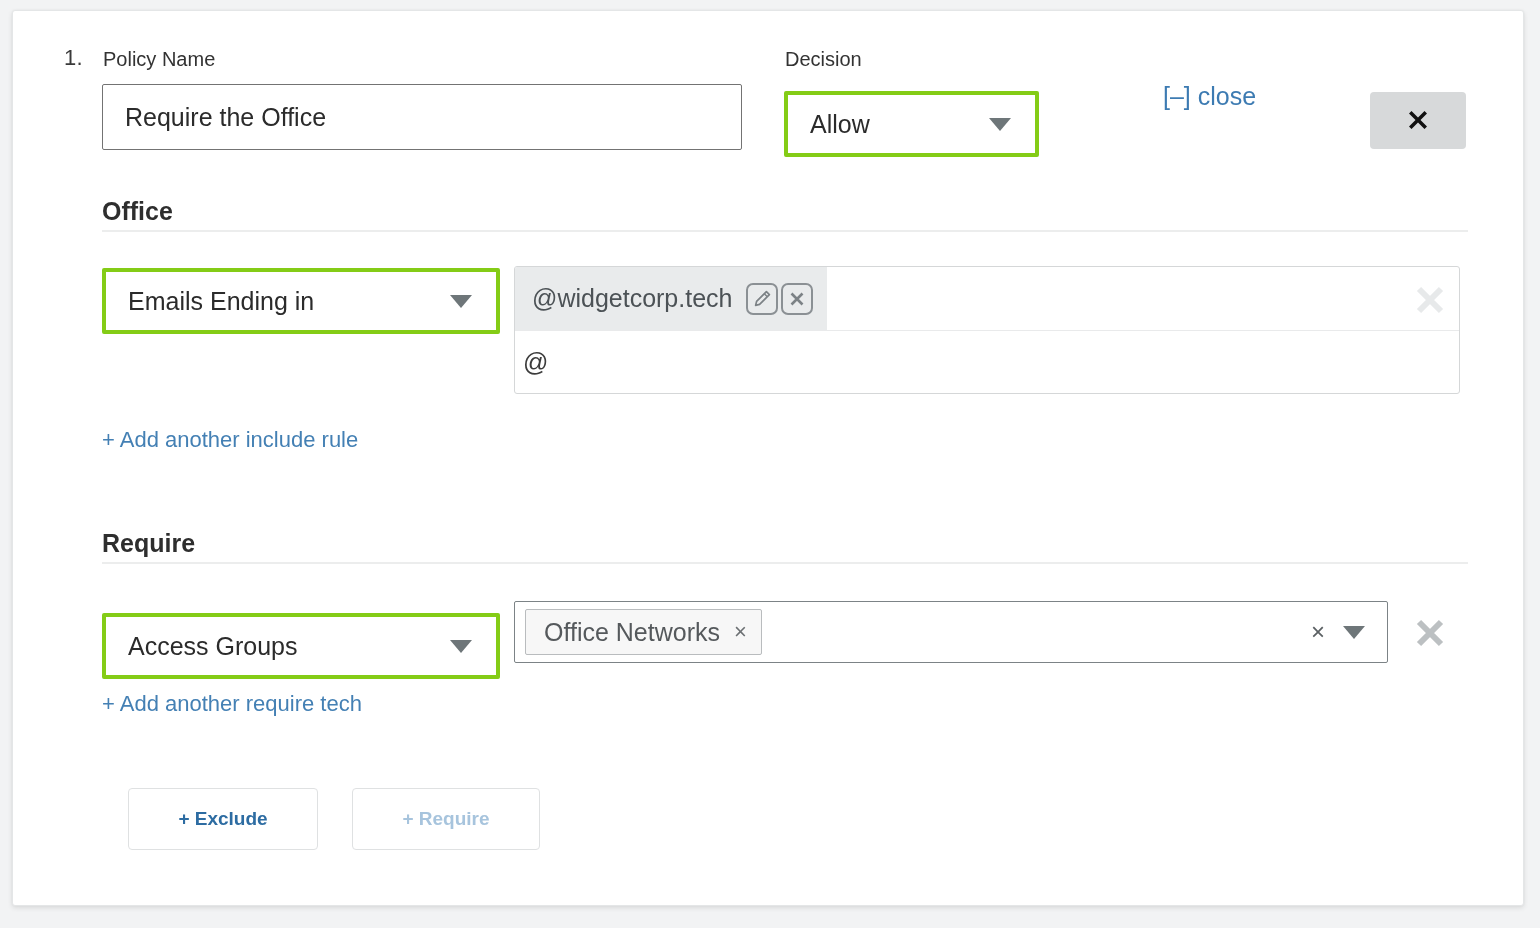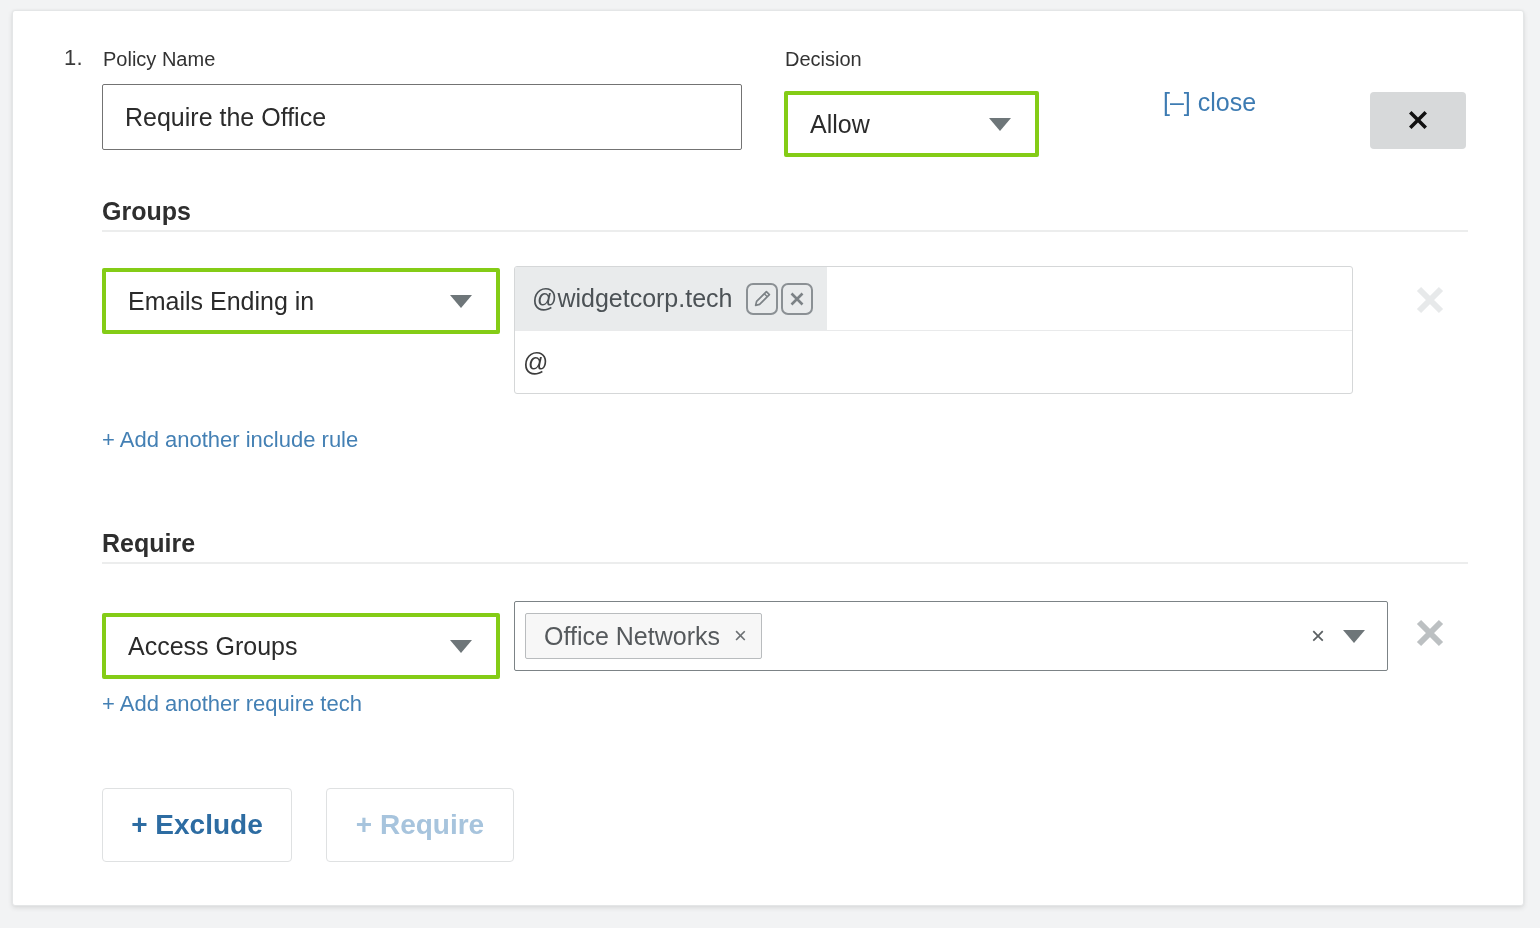--- a/index.html
+++ b/index.html
@@ -102,21 +102,21 @@
   }
   .decision-select {
     left: 771px;
     top: 80px;
     width: 255px;
     height: 66px;
   }
   .close-link {
     position: absolute;
     left: 1150px;
-    top: 77px;
+    top: 71px;
     font-size: 25px;
     color: #3d7bb2;
     text-decoration: none;
     cursor: pointer;
     white-space: nowrap;
     text-align: center;
   }
   .close-x-button {
     position: absolute;
     left: 1357px;
@@ -163,21 +163,21 @@
     position: absolute;
     box-sizing: border-box;
     border: 1px solid #d5d7d8;
     border-radius: 3px;
     background: #ffffff;
     overflow: hidden;
   }
   .include-tagbox {
     left: 501px;
     top: 255px;
-    width: 839px;
+    width: 946px;
     height: 128px;
   }
   .chip-row {
     height: 63px;
     border-bottom: 1px solid #e9eaeb;
     display: flex;
     align-items: center;
   }
   .chip {
     display: inline-flex;
@@ -229,21 +229,21 @@
     padding: 0;
   }
   .tag-input::placeholder { color: #9a9ea0; opacity: 1; }
 
   
   .multiselect {
     position: absolute;
     left: 501px;
     top: 590px;
     width: 874px;
-    height: 70px;
+    height: 62px;
     box-sizing: border-box;
     border: 1px solid #7c8386;
     border-radius: 2px;
     background: #ffffff;
     display: flex;
     align-items: center;
     padding: 0 0 0 10px;
   }
   .ms-chip {
     display: inline-flex;
@@ -301,29 +301,30 @@
     color: #4480b4;
     text-decoration: none;
     cursor: pointer;
     white-space: nowrap;
   }
 
   
   .bottom-btn {
     position: absolute;
     box-sizing: border-box;
-    height: 74px;
+    height: 62px;
     background: #ffffff;
     border: 1px solid #dfe1e2;
     border-radius: 4px;
     font-family: "Liberation Sans", sans-serif;
-    font-size: 28px;
+    font-size: 19px;
     font-weight: bold;
     cursor: pointer;
     padding: 0;
+    margin-left: 26px;
   }
   .btn-exclude {
     left: 89px;
     top: 777px;
     width: 190px;
     color: #2d6ca2;
   }
   .btn-require {
     left: 313px;
     top: 777px;
@@ -354,21 +355,21 @@
 
     <a class="close-link">[–] close</a>
 
     <button class="close-x-button">
       <svg width="30" height="30" viewBox="0 0 30 30">
         <path d="M6 7.5 L8.5 5 L15 11.5 L21.5 5 L24 7.5 L17.5 14 L24 20.5 L21.5 23 L15 16.5 L8.5 23 L6 20.5 L12.5 14 Z" fill="#111111"></path>
       </svg>
     </button>
   </div>
 
-  <div class="section-title" style="top:186px;">Groups</div>
+  <div class="section-title" style="top:186px;">Office</div>
   <div class="section-divider" style="top:219px;"></div>
 
   <div class="rule-row">
 
     <div class="select-box rule-type-select" style="top:257px;">
       <span class="select-text">Emails Ending in</span>
       <span class="caret"></span>
     </div>
 
     <div class="tagbox include-tagbox">

